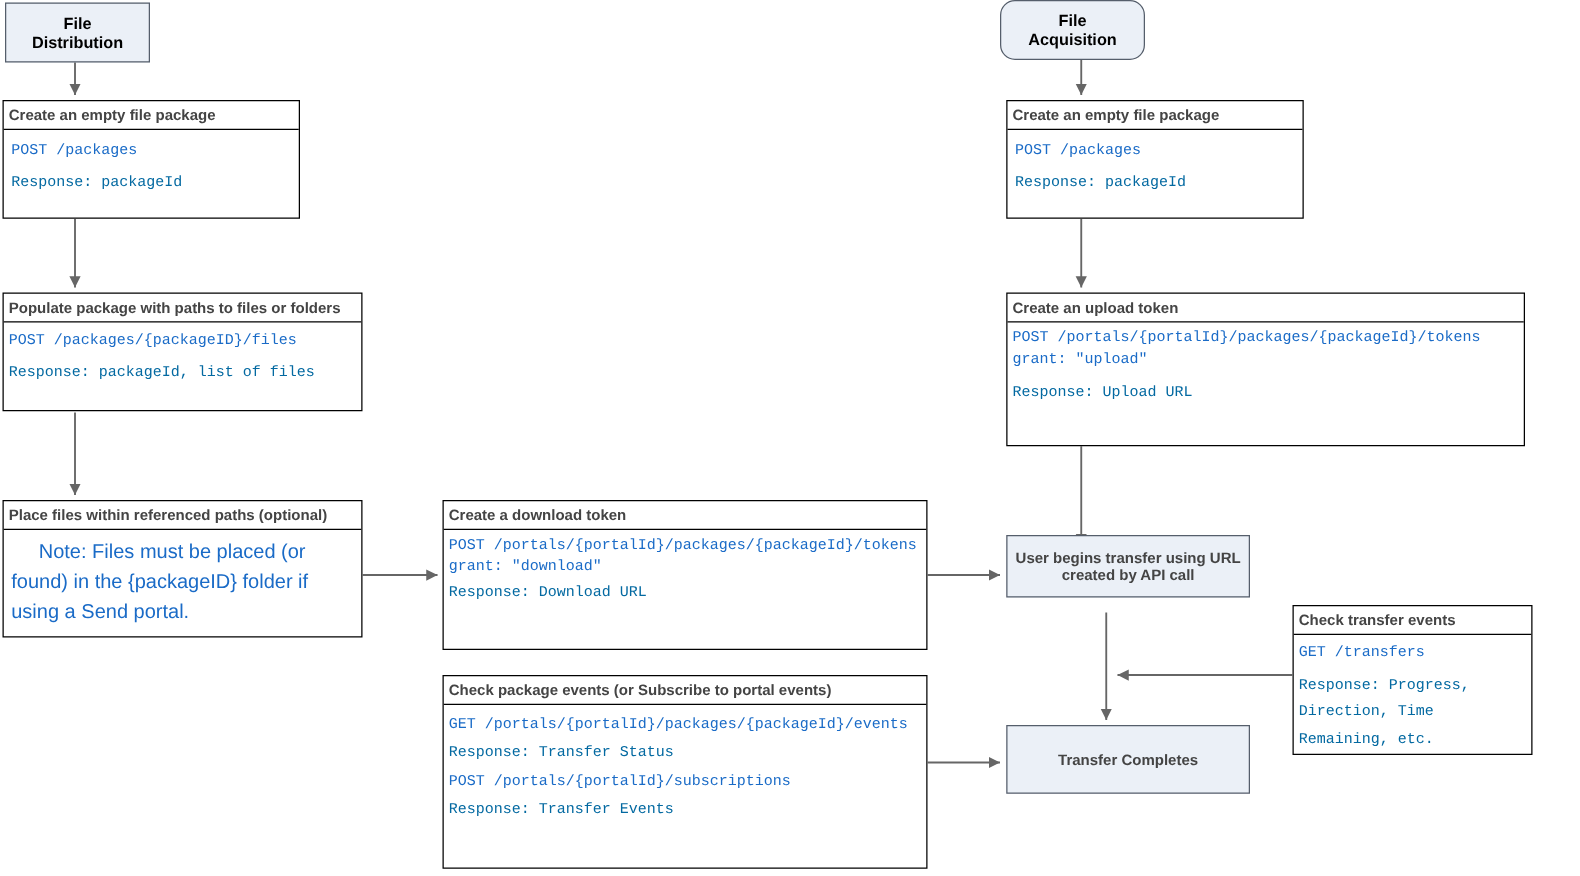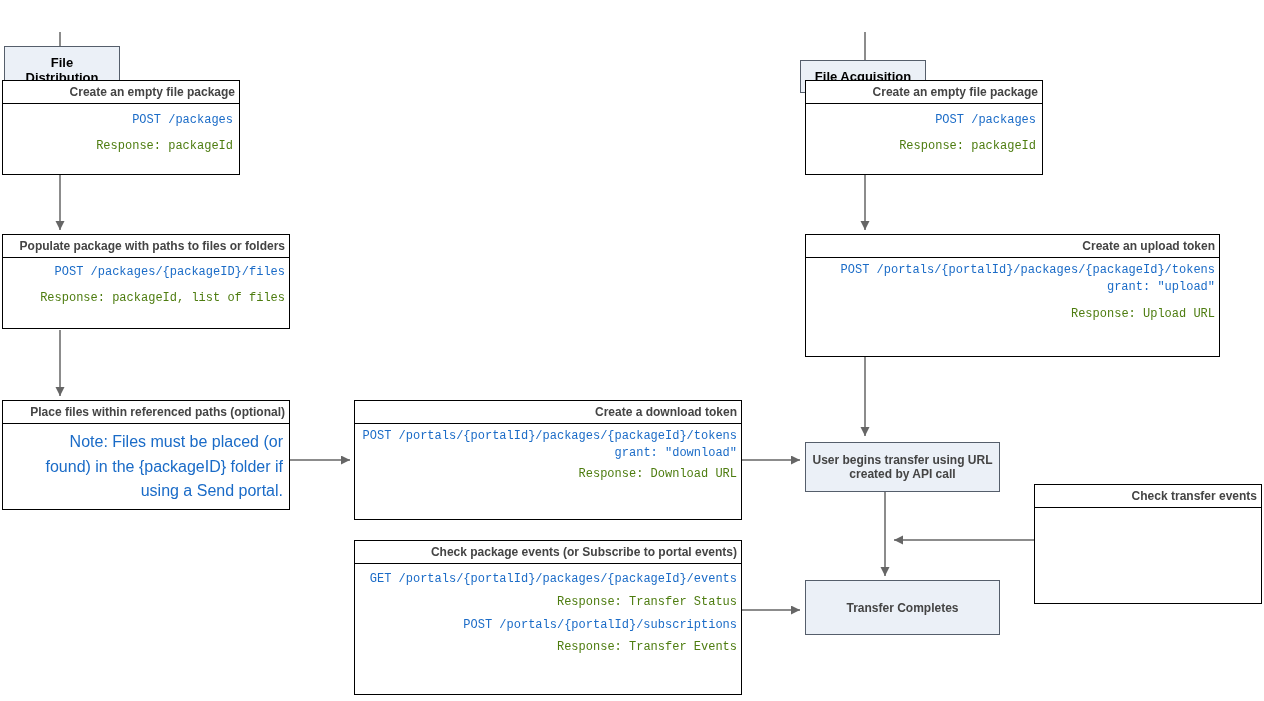--- a/index.html
+++ b/index.html
@@ -9,33 +9,31 @@
     height: 701px;
     position: relative;
     font-family: Helvetica, Arial, sans-serif;
     background: #fff;
   }
   .box {
     position: absolute;
     border: 1px solid #000;
     background: #fff;
     box-sizing: border-box;
-    text-align: right;
   }
   .header-box {
     position: absolute;
     border: 1px solid #555e6b;
     background: #ebf0f7;
     font-weight: bold;
     font-size: 13px;
     color: #000;
     padding: 8px 10px;
     box-sizing: border-box;
     text-align: center;
-    margin-top: 44px;
   }
   .title {
     font-weight: bold;
     font-size: 12px;
     color: #444;
     padding: 4px;
     border-bottom: 1px solid #000;
     box-sizing: border-box;
   }
   .body-text {
@@ -43,21 +41,21 @@
     font-size: 12px;
     line-height: 1.8;
   }
   .api {
     color: #1a6bc7;
     font-family: "Courier New", monospace;
     font-size: 12px;
     display: block;
   }
   .resp {
-    color: #4d7c0f;
+    color: #0369a1;
     font-family: "Courier New", monospace;
     font-size: 12px;
     display: block;
     margin-top: 4px;
   }
   .note {
     color: #1a6bc7;
     font-size: 16px;
     line-height: 1.5;
     margin-left: 22px;
@@ -109,21 +107,21 @@
   <line x1="885" y1="490" x2="885" y2="576" stroke="#666" stroke-width="1.5" marker-end="url(#arrowhead)"></line>
 
   <line x1="1034" y1="540" x2="894" y2="540" stroke="#666" stroke-width="1.5" marker-end="url(#arrowhead)"></line>
 
   <line x1="742" y1="610" x2="800" y2="610" stroke="#666" stroke-width="1.5" marker-end="url(#arrowhead)"></line>
 </svg>
 
 <div class="header-box" style="left:4px; top:2px; width:116px;">
   <span>File Distribution</span>
 </div>
-<div class="header-box" style="left:800px; top:16px; width:126px;">
+<div class="header-box" style="left:800px; top:0; width:116px;border-radius:12px;">
   <span>File Acquisition</span>
 </div>
 
 <div class="box" style="left:2px; top:80px; width:238px; height:95px;">
   <div class="title">Create an empty file package</div>
   <div class="body-text">
     <span class="api">POST /packages</span>
     <span class="resp">Response: packageId</span>
   </div>
 </div>
@@ -172,23 +170,27 @@
 <div class="box" style="left:354px; top:540px; width:388px; height:155px;">
   <div class="title">Check package events (or Subscribe to portal events)</div>
   <div class="body-text" style="padding:4px; line-height:1.9;">
     <span class="api">GET /portals/{portalId}/packages/{packageId}/events</span>
     <span class="resp" style="margin-top:0;font-family:Liberation Mono, monospace;">Response: Transfer Status</span>
     <span class="api">POST /portals/{portalId}/subscriptions</span>
     <span class="resp" style="margin-top:0;">Response: Transfer Events</span>
   </div>
 </div>
 
-<div class="blue-box" style="left:805px; top:442px; width:195px; height:50px;">
+<div class="blue-box" style="left:805px; top:428px; width:195px; height:50px;">
   <span>User begins transfer using URL created by API call</span>
 </div>
 
 <div class="blue-box" style="left:805px; top:580px; width:195px; height:55px;">
   <span>Transfer Completes</span>
 </div>
 
-<div class="box" style="left:1034px; top:484px; width:228px; height:120px;">
+<div class="box" style="left:1034px; top:484px; width:192px; height:120px;">
   <div class="title">Check transfer events</div>
+  <div class="body-text" style="padding:4px; line-height:1.8;">
+    <span class="api">GET /transfers</span>
+    <span class="resp">Response: Progress, Direction, Time Remaining, etc.</span>
+  </div>
 </div>
 
 </body></html>

